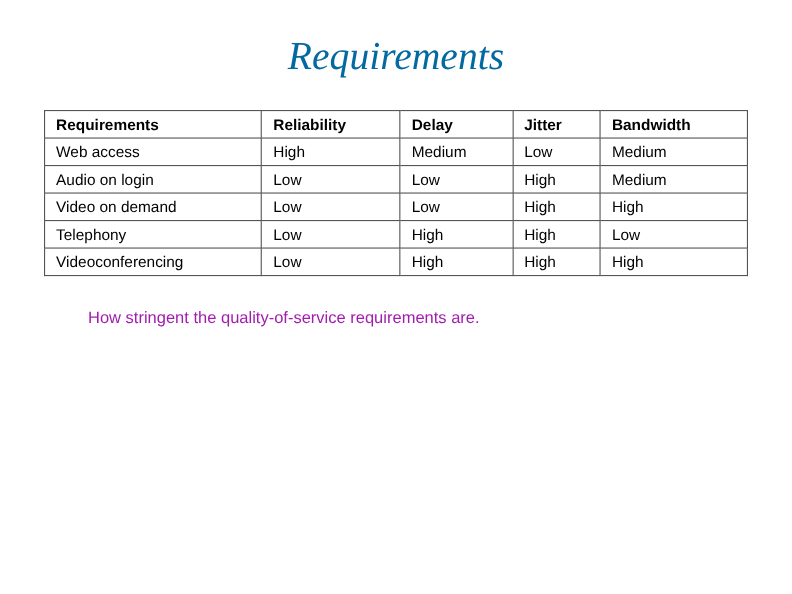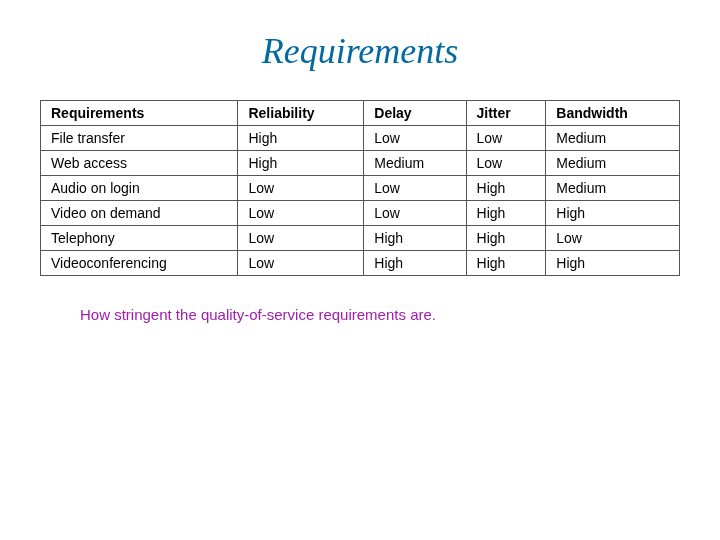--- a/index.html
+++ b/index.html
@@ -62,27 +62,20 @@
     <tr id="header-row">
         <th>Requirements</th>
         <th>Reliability</th>
         <th>Delay</th>
         <th>Jitter</th>
         <th>Bandwidth</th>
       </tr>
   </thead>
   <tbody id="table-body">
       <tr>
-        <td>File transfer</td>
-        <td>High</td>
-        <td>Low</td>
-        <td>Low</td>
-        <td>Medium</td>
-      </tr>
-      <tr>
         <td>Web access</td>
         <td>High</td>
         <td>Medium</td>
         <td>Low</td>
         <td>Medium</td>
       </tr>
       <tr>
         <td>Audio on login</td>
         <td>Low</td>
         <td>Low</td>

